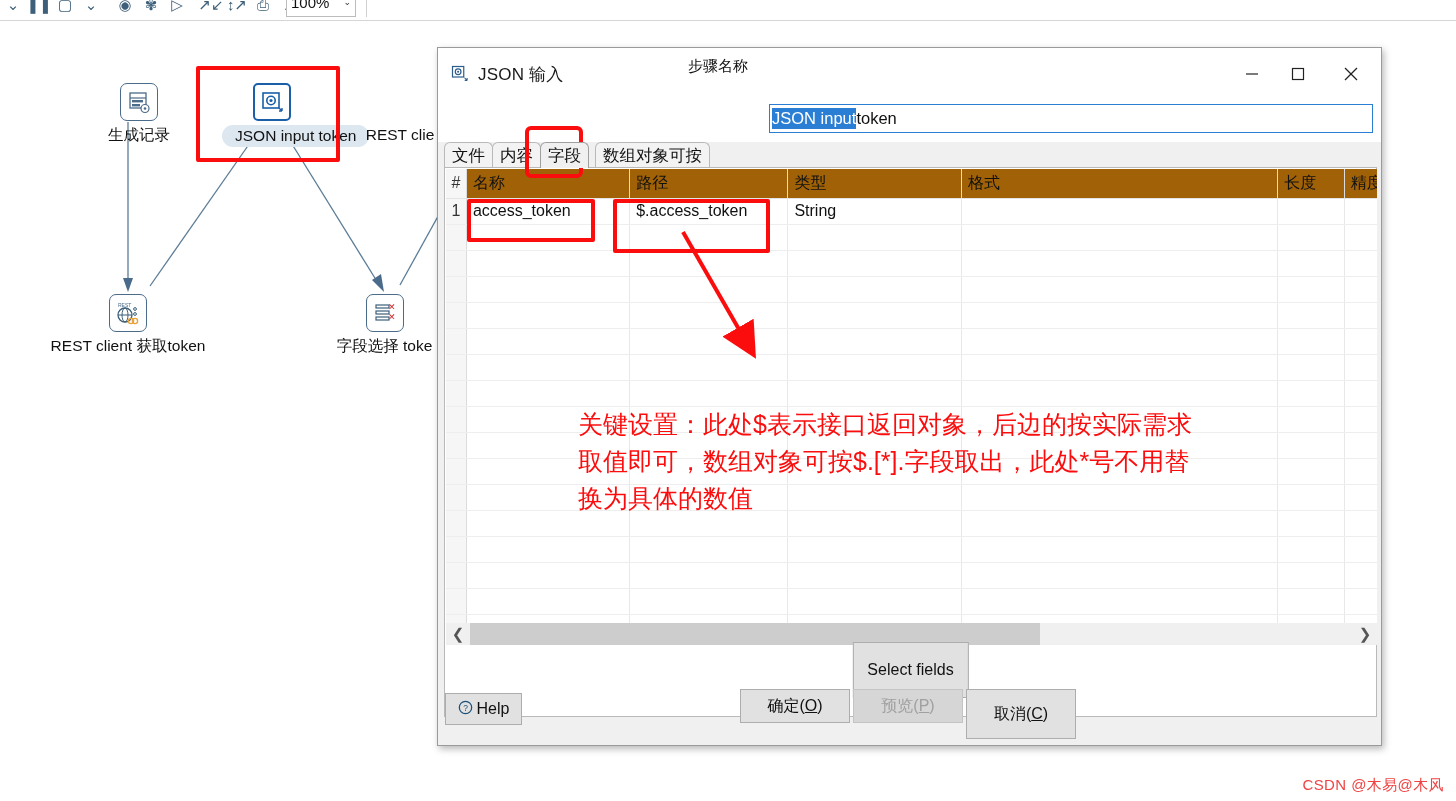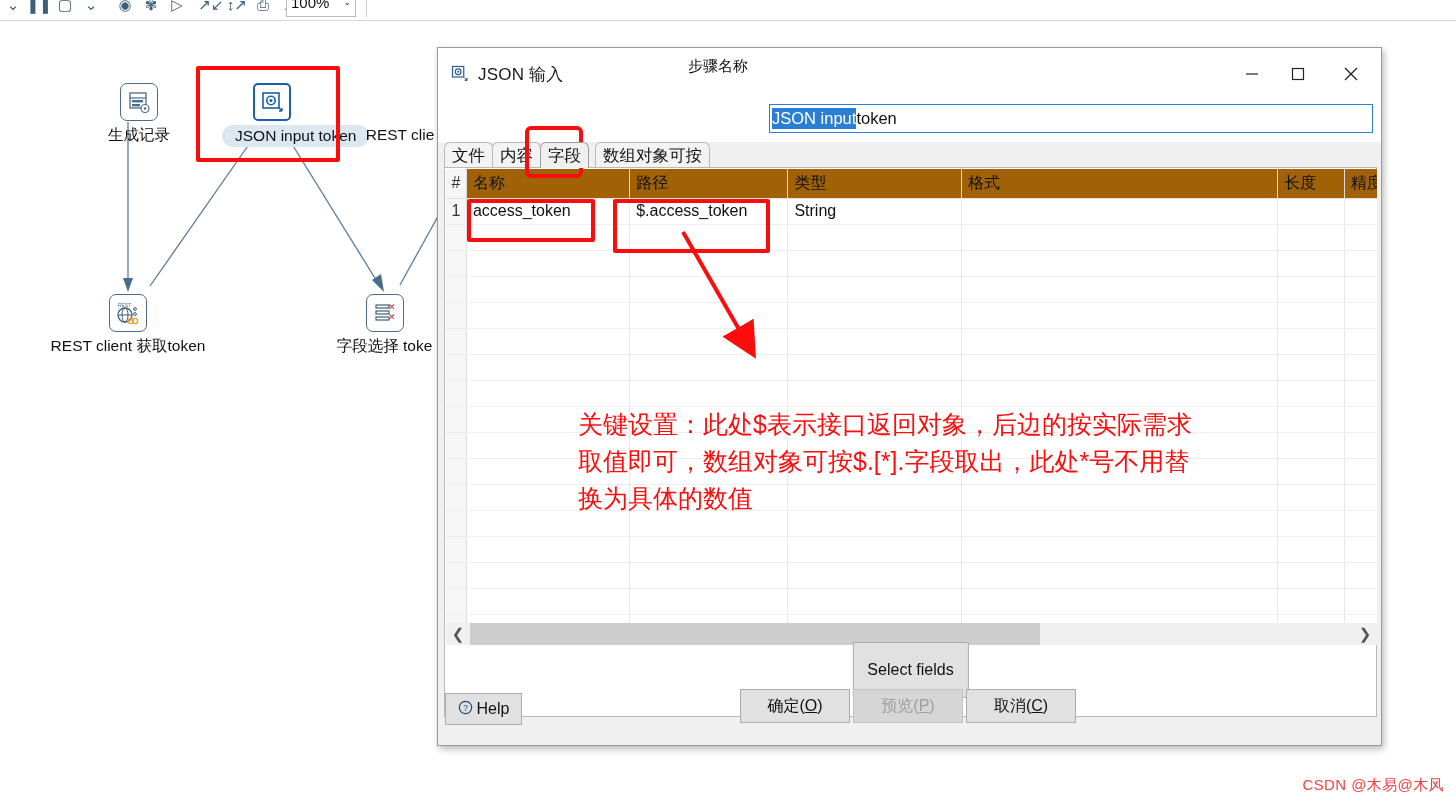--- a/index.html
+++ b/index.html
@@ -164,21 +164,21 @@
 
   .btnbar { position: absolute; left: 0; bottom: 0; width: 100%; height: 60px; }
   .btn {
     position: absolute; font-size: 16px; color: #111;
     background: #e1e1e1; border: 1px solid #adadad;
     display: flex; align-items: center; justify-content: center;
   }
   .btn.help { left: 7px; top: 8px; width: 77px; height: 32px; gap: 4px; }
   .btn.ok { left: 302px; top: 4px; width: 110px; height: 34px; text-align: center; }
   .btn.preview { left: 415px; top: 4px; width: 110px; height: 34px; color: #a0a0a0; background: #d6d6d6; border-color: #c4c4c4; }
-  .btn.cancel { left: 528px; top: 4px; width: 110px; height: 34px; }
+  .btn.cancel { left: 528px; top: 4px; width: 110px; height: 50px; }
   .btn u { text-decoration: underline; }
 
   
   .ann-text {
     position: absolute; left: 578px; top: 358px; width: 790px;
     color: #fb0d0d; font-size: 25px; line-height: 37px;
     font-family: "Liberation Sans", "DejaVu Sans", sans-serif;
     white-space: pre-wrap; font-weight: 400; margin-top: 48px;
   }
   svg.overlay { position: absolute; left: 0; top: 0; width: 1456px; height: 801px; pointer-events: none; }

